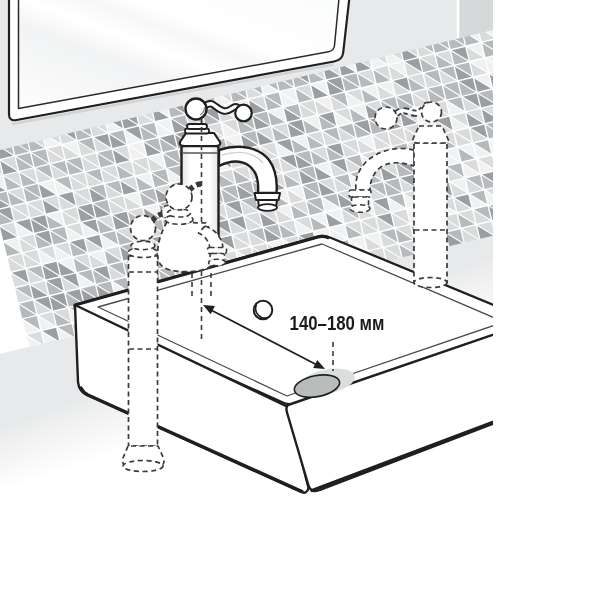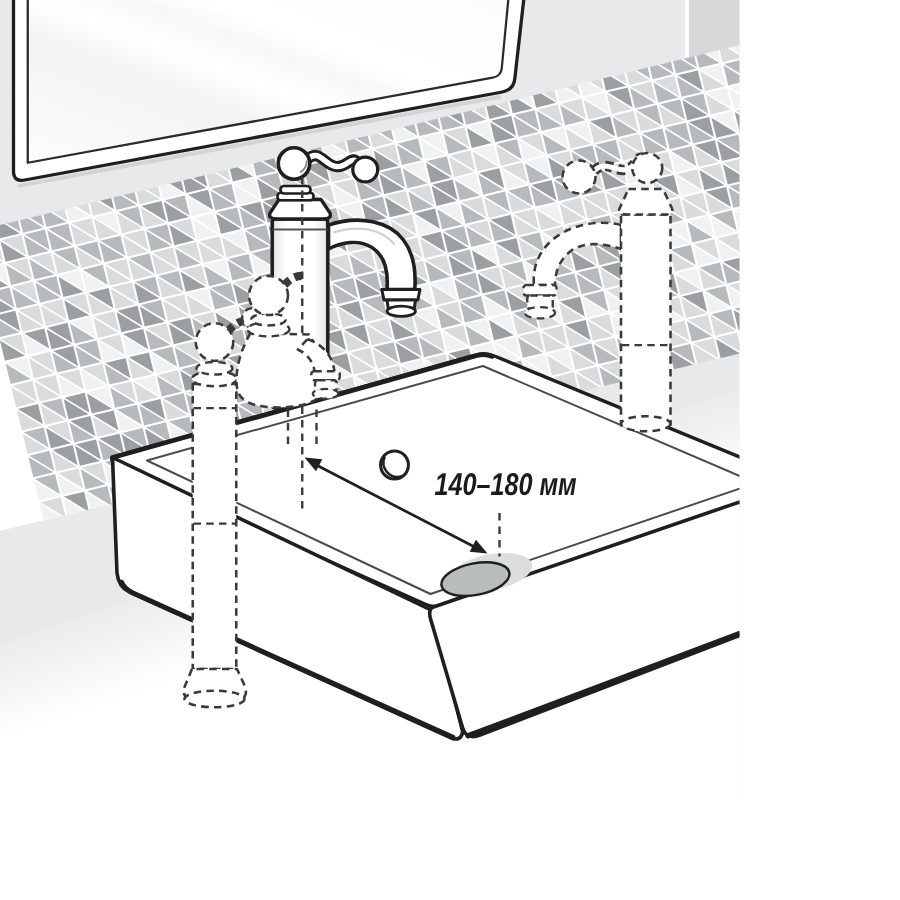--- a/index.html
+++ b/index.html
@@ -1,20 +1,19 @@
 <!DOCTYPE html>
 <html style="--outline: #1f1f1f; --dashed: #3a3a3a; --wall: #e8e9ea; --wall_corner: #d7d8d9; --tile_white: #f0f1f2; --tile_light: #d9dbdc; --tile_medium: #b7babc; --tile_dark: #9b9fa2; --grout: #ffffff; --drain_fill: #b9bcbd; --drain_shadow: #dcdddd; --text: #1b1b1b; --background: #ffffff;"><head>
 <meta charset="utf-8">
 <style>
   html,body{margin:0;padding:0;background:#fff;}
   .stage{
     position:relative;width:493px;height:600px;overflow:hidden;
     background:var(--background,#fff);
     font-family:"Liberation Sans", sans-serif;
-    font-style:italic;
   }
   svg text{font-family:"Liberation Sans", sans-serif;}
   .ln{stroke:var(--outline);fill:none;stroke-linecap:round;stroke-linejoin:round;}
   .lnf{stroke:var(--outline);fill:#fff;stroke-linecap:round;stroke-linejoin:round;}
   .thin{stroke:#4a4a4a;fill:none;stroke-linejoin:round;}
   .dsh{stroke:var(--dashed);fill:#fff;stroke-dasharray:5 3.5;stroke-linecap:butt;stroke-linejoin:round;}
   .dshl{stroke:var(--dashed);fill:none;stroke-dasharray:5 3.5;stroke-linecap:butt;}
   .guide{stroke:var(--dashed);fill:none;stroke-dasharray:5 4;}
   .dim{fill:var(--text);font-weight:bold;}
   .caption{

